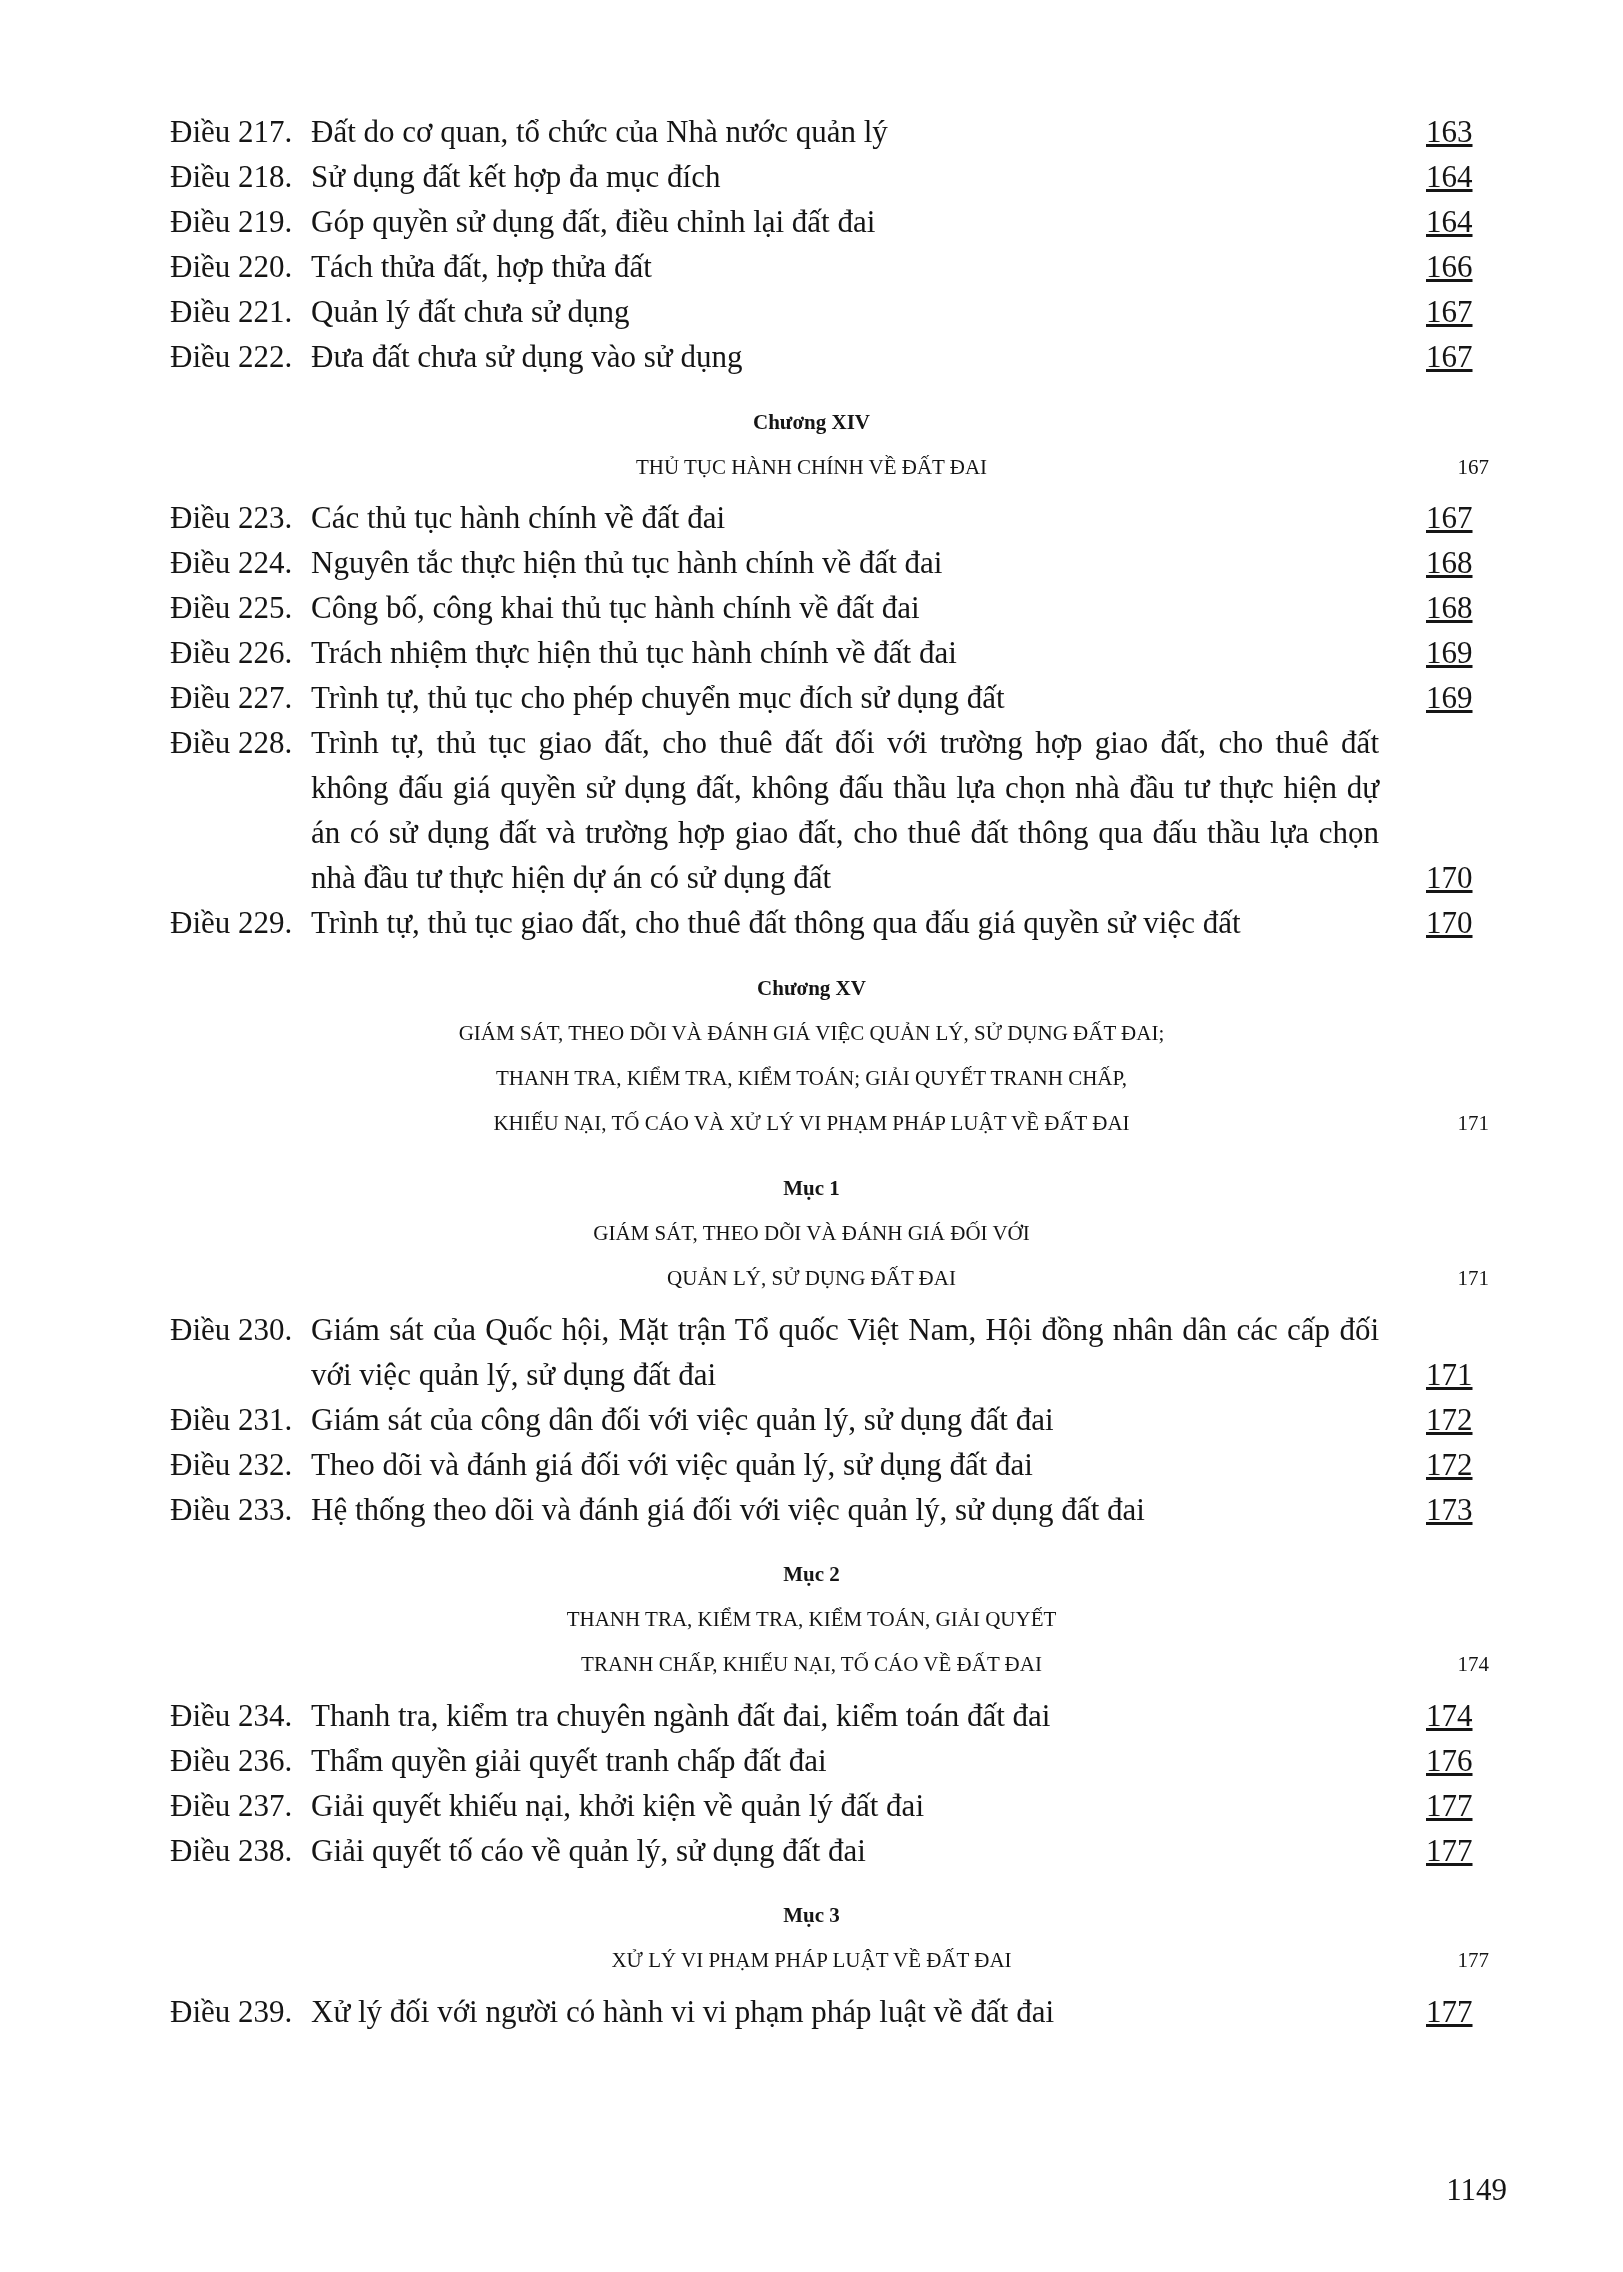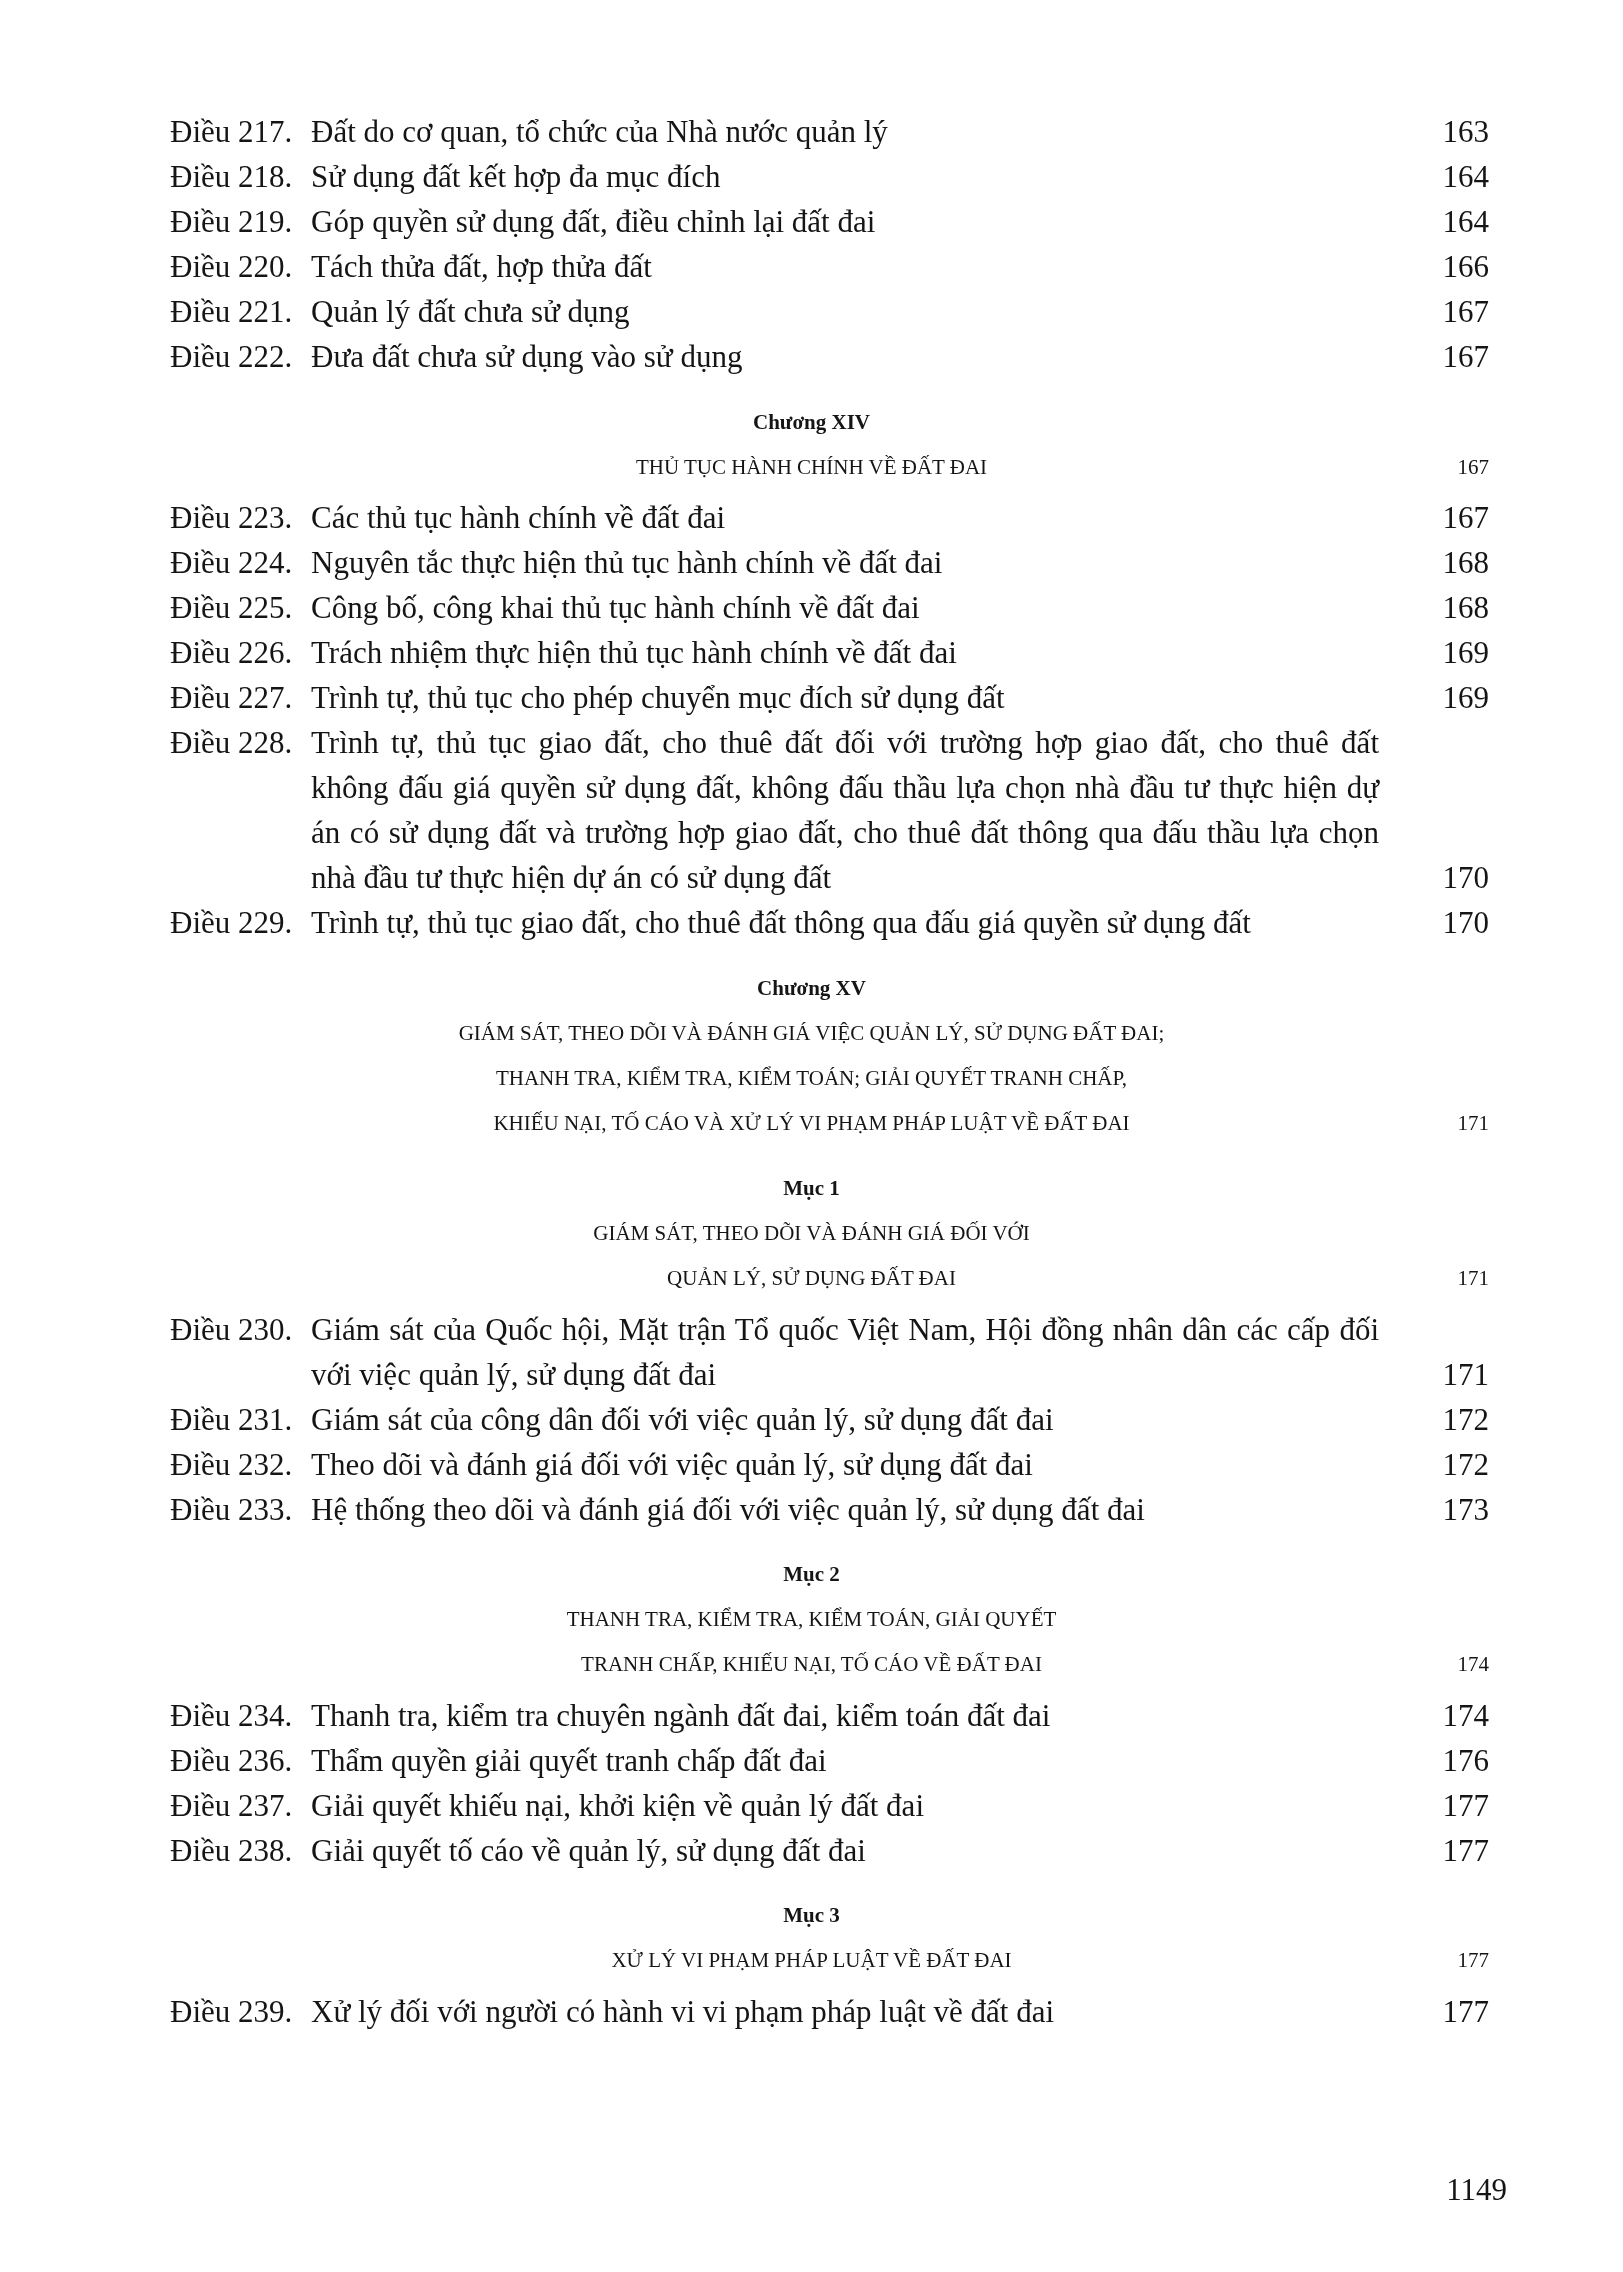--- a/index.html
+++ b/index.html
@@ -37,22 +37,23 @@
     width: 141px;
     white-space: nowrap;
   }
   .entry .text {
     flex: 1 1 auto;
     text-align: justify;
     padding-right: 47px;
   }
   .entry .pg {
     flex: 0 0 63px;
-    text-align: right;
+    text-align: left;
     align-self: flex-end;
+    text-decoration: underline;
   }
   
   .heading {
     position: relative;
     text-align: center;
     font-weight: bold;
     font-size: 21px;
     line-height: 45px;
     margin: 20.6px 0 5.5px -36px;
     width: calc(100% + 36px);
@@ -143,21 +144,21 @@
         <span class="text">Trình tự, thủ tục cho phép chuyển mục đích sử dụng đất</span>
         <span class="pg">169</span>
       </div>
       <div class="entry">
         <span class="label">Điều 228.</span>
         <span class="text">Trình tự, thủ tục giao đất, cho thuê đất đối với trường hợp giao đất, cho thuê đất không đấu giá quyền sử dụng đất, không đấu thầu lựa chọn nhà đầu tư thực hiện dự án có sử dụng đất và trường hợp giao đất, cho thuê đất thông qua đấu thầu lựa chọn nhà đầu tư thực hiện dự án có sử dụng đất</span>
         <span class="pg">170</span>
       </div>
       <div class="entry">
         <span class="label">Điều 229.</span>
-        <span class="text">Trình tự, thủ tục giao đất, cho thuê đất thông qua đấu giá quyền sử dụng đất</span>
+        <span class="text">Trình tự, thủ tục giao đất, cho thuê đất thông qua đấu giá quyền sử việc đất</span>
         <span class="pg">170</span>
       </div>
       <div class="heading chapter">
         <div class="kicker">Chương XV</div>
         <div class="hline">GIÁM SÁT, THEO DÕI VÀ ĐÁNH GIÁ VIỆC QUẢN LÝ, SỬ DỤNG ĐẤT ĐAI;</div>
         <div class="hline">THANH TRA, KIỂM TRA, KIỂM TOÁN; GIẢI QUYẾT TRANH CHẤP,</div>
         <div class="hline">KHIẾU NẠI, TỐ CÁO VÀ XỬ LÝ VI PHẠM PHÁP LUẬT VỀ ĐẤT ĐAI</div>
         <span class="pg">171</span>
       </div>
       <div class="heading section">

